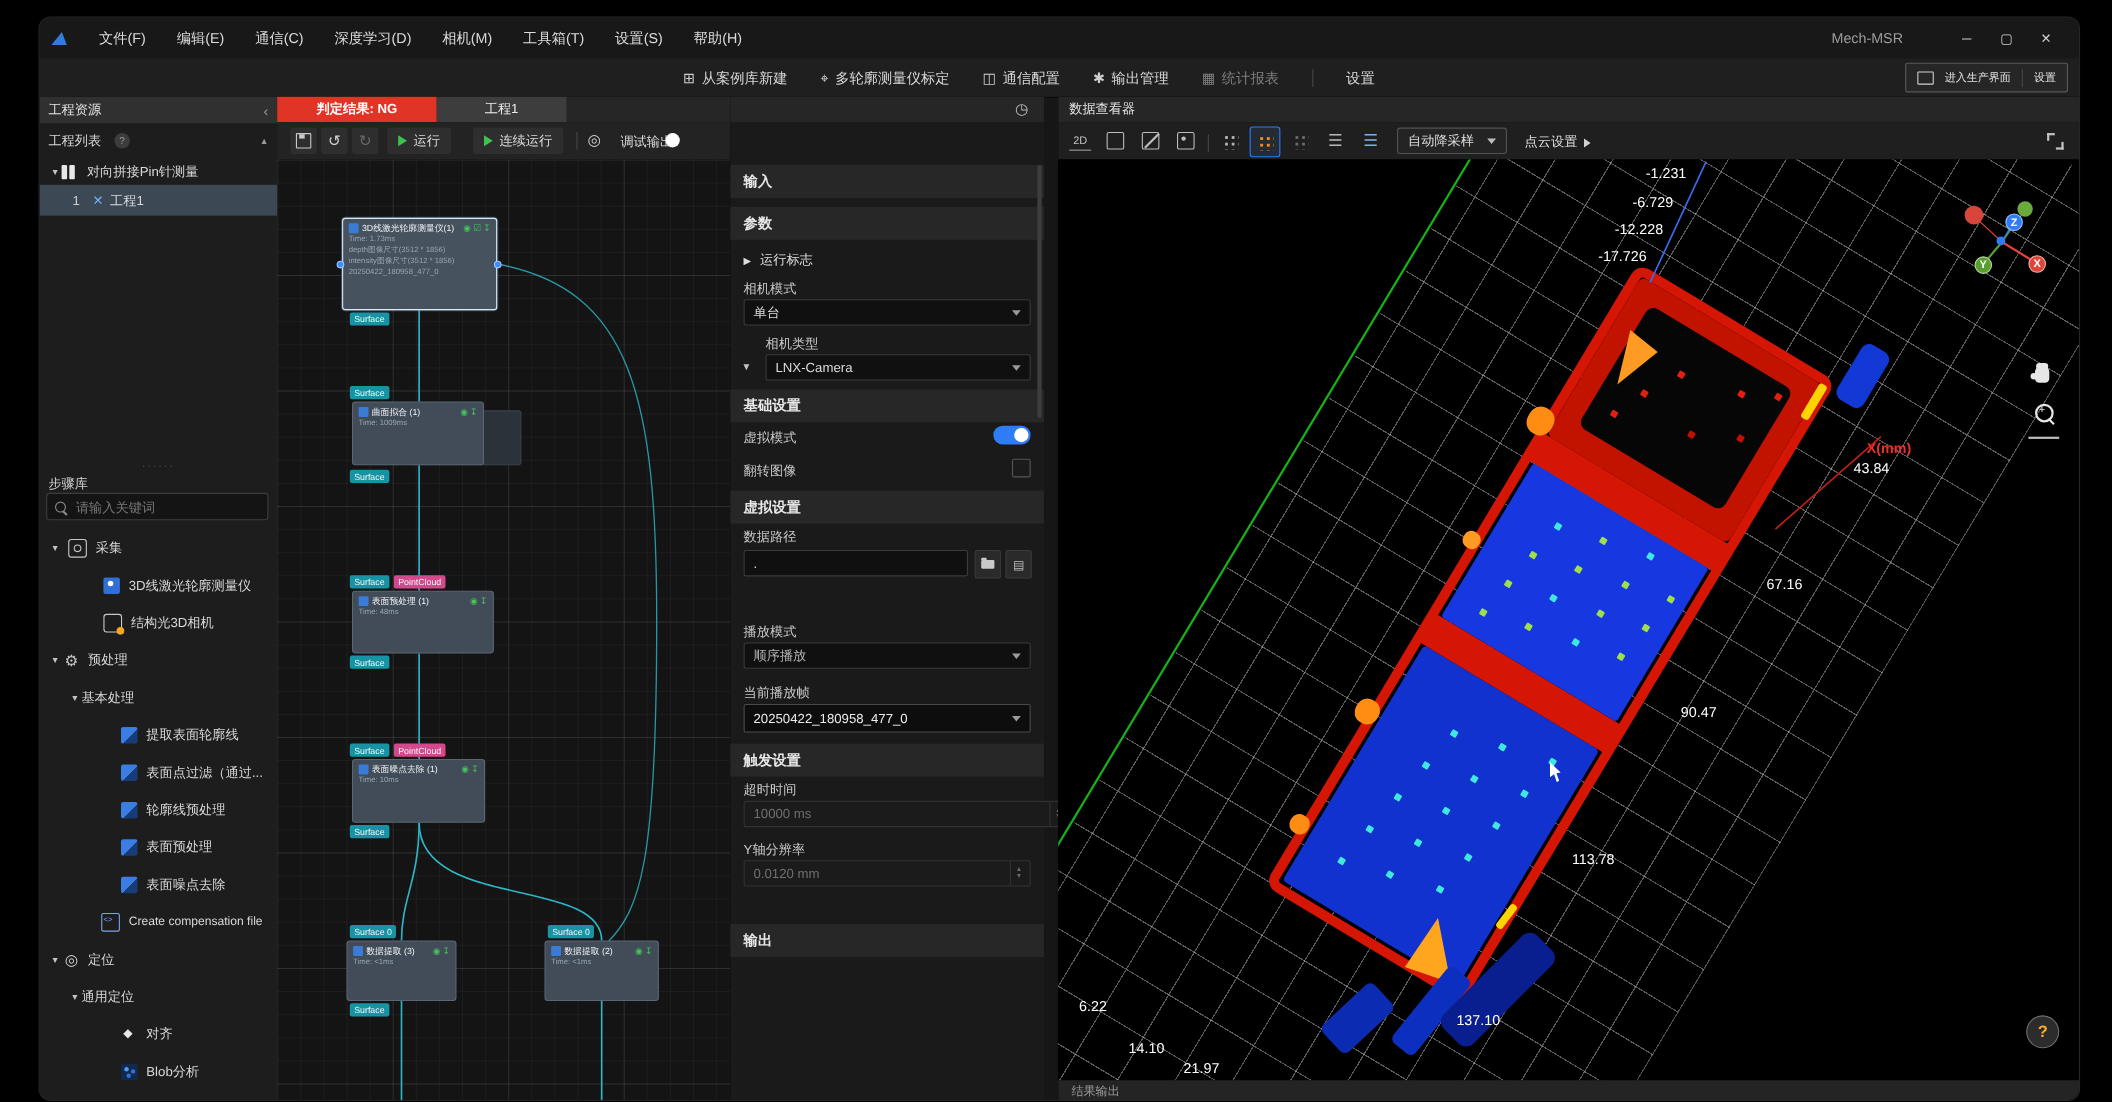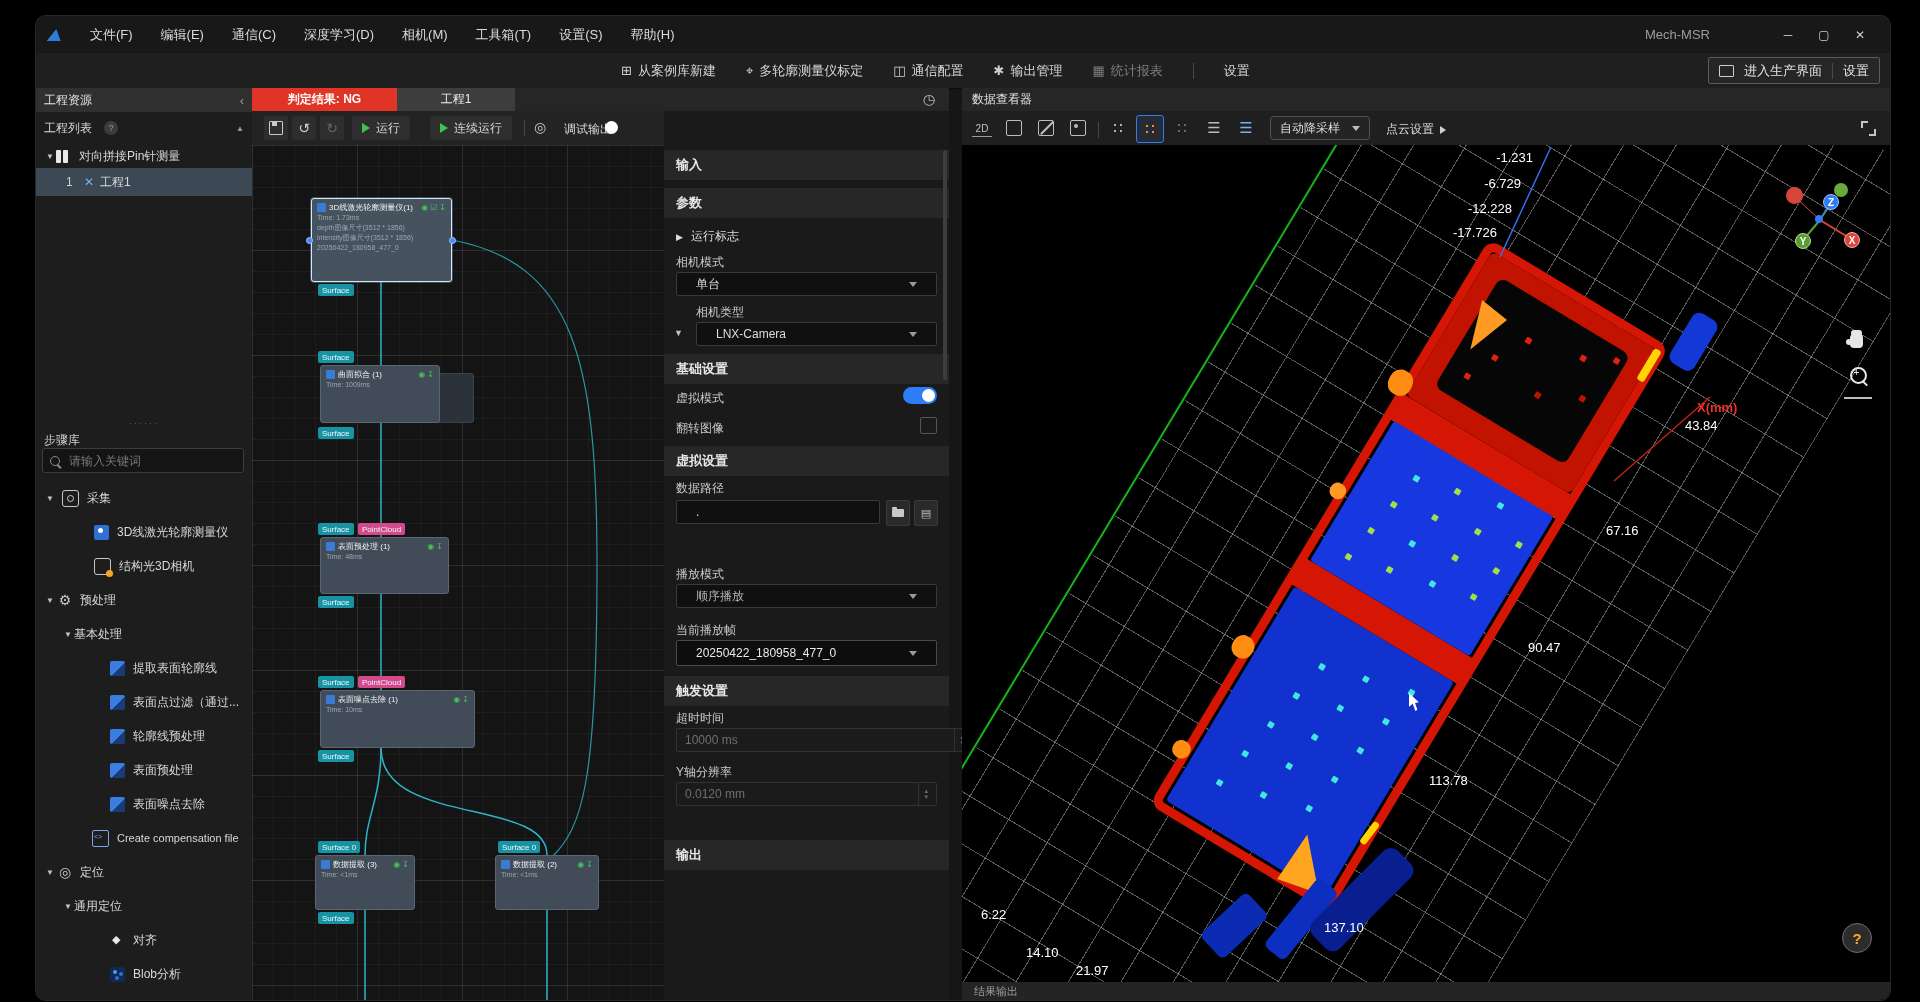--- a/index.html
+++ b/index.html
@@ -4,30 +4,30 @@
 <style>
   html,body{margin:0;padding:0;background:#000;width:1920px;height:1002px;overflow:hidden;
     font-family:"Liberation Sans","DejaVu Sans",sans-serif;color:#d6d6d6;-webkit-font-smoothing:antialiased;}
   .abs{position:absolute;}
   .app{position:absolute;left:36px;top:16px;width:1854px;height:984px;background:#161616;border-radius:10px;overflow:hidden;box-shadow:0 0 0 1px #262626;}
   
   .menubar{position:absolute;left:0;top:0;width:100%;height:37px;background:#181818;display:flex;align-items:center;padding:0 12px;box-sizing:border-box;}
   .logo{width:0;height:0;border-left:7px solid transparent;border-right:7px solid transparent;border-bottom:12px solid #2f7dd8;margin-right:14px;transform:skewX(-12deg);}
   .menu-item{padding:0 14px;font-size:13px;color:#dcdcdc;height:37px;display:flex;align-items:center;}
   .spacer{flex:1;}
-  .win-title{color:#9d9d9d;font-size:13px;margin-right:60px;}
+  .win-title{color:#9d9d9d;font-size:13px;margin-right:40px;}
   .win-btn{width:36px;height:26px;display:flex;align-items:center;justify-content:center;color:#cfcfcf;font-size:12px;}
   
   .toolbar{position:absolute;left:0;top:37px;right:0;height:35px;background:#1f1f1f;border-bottom:1px solid #0a0a0a;}
   .tb-group{position:absolute;left:585px;top:0;height:35px;display:flex;gap:30px;align-items:center;}
   .tb-btn{display:flex;gap:6px;align-items:center;font-size:13px;color:#d8d8d8;white-space:nowrap;}
   .tb-ic{font-size:13px;color:#cfcfcf;}
   .tb-dim,.tb-dim .tb-ic{color:#7e7e7e;}
   .vdiv{width:1px;height:16px;background:#484848;}
-  .tb-right{position:absolute;right:10px;top:4px;height:25px;display:flex;align-items:center;gap:10px;border:1px solid #5a5a5a;border-radius:2px;padding:0 10px;font-size:13px;color:#e2e2e2;background:#262626;}
+  .tb-right{position:absolute;right:10px;top:4px;height:25px;display:flex;align-items:center;gap:10px;border:1px solid #5a5a5a;border-radius:2px;padding:0 10px;font-size:10px;color:#e2e2e2;background:#262626;}
   .mon-ic{width:13px;height:10px;border:1.5px solid #cfcfcf;border-radius:1px;}
   
   .main{position:absolute;left:0;top:72px;right:0;bottom:0;}
   
   .sidebar{position:absolute;left:0;top:0;width:216px;height:100%;background:#1d1d1d;border-right:1px solid #000;}
   .sb-hdr{position:absolute;left:0;top:0;right:0;height:24px;background:#303030;display:flex;align-items:center;padding:0 8px;font-size:12px;color:#e3e3e3;box-sizing:border-box;}
   .chev{margin-left:auto;color:#9a9a9a;font-size:13px;}
   .sb-row{position:absolute;left:0;right:0;height:28px;display:flex;align-items:center;font-size:12px;color:#d8d8d8;}
   .qm{width:14px;height:14px;border-radius:50%;background:#3c3c3c;color:#9b9b9b;font-size:9px;display:flex;align-items:center;justify-content:center;}
   .arr{font-size:8px;color:#c3c3c3;width:12px;text-align:center;flex:none;}
@@ -85,21 +85,21 @@
   .port{position:absolute;width:5px;height:5px;border-radius:50%;background:#3f8cff;border:1px solid #9cc5ff;}
   .ghost{position:absolute;background:#2b323a;border:1px solid #3a424c;border-radius:3px;}
   
   .params{position:absolute;left:628px;top:0;width:285px;height:100%;background:#1a1a1a;}
   .pstrip{position:absolute;left:0;top:0;right:0;height:23px;background:#262626;}
   .phist{position:absolute;right:14px;top:3px;font-size:14px;color:#b5b5b5;}
   .phdr{position:absolute;left:0;top:23px;right:0;height:34px;background:#1e1e1e;border-bottom:1px solid #000;display:flex;align-items:center;padding:0 12px;gap:10px;box-sizing:border-box;}
   .phdr .ttl{font-size:13px;color:#ededed;}
   .pbar{position:absolute;left:0;right:0;height:30px;background:#272727;display:flex;align-items:center;padding:0 12px;font-size:13px;font-weight:bold;color:#e8e8e8;box-sizing:border-box;}
   .plbl{position:absolute;font-size:12px;color:#c9c9c9;}
-  .psel{position:absolute;height:24px;background:#101010;border:1px solid #3a3a3a;border-radius:2px;display:flex;align-items:center;padding:0 19px;font-size:12px;color:#dcdcdc;box-sizing:border-box;}
+  .psel{position:absolute;height:24px;background:#101010;border:1px solid #3a3a3a;border-radius:2px;display:flex;align-items:center;padding:0 8px;font-size:12px;color:#dcdcdc;box-sizing:border-box;}
   .psel .tri{margin-left:auto;width:0;height:0;border-left:4px solid transparent;border-right:4px solid transparent;border-top:5px solid #9a9a9a;}
   .pspin{position:absolute;height:24px;background:#1b1b1b;border:1px solid #323232;border-radius:2px;display:flex;align-items:center;padding:0 8px;font-size:12px;color:#6f6f6f;box-sizing:border-box;}
   .spinners{margin-left:auto;display:flex;flex-direction:column;line-height:6px;font-size:7px;color:#6a6a6a;border-left:1px solid #323232;padding-left:5px;height:100%;justify-content:center;}
   .pchk{position:absolute;width:15px;height:15px;background:#1b1b1b;border:1px solid #565656;border-radius:2px;}
   .pbtn{position:absolute;width:22px;height:24px;background:#2a2a2a;border:1px solid #3a3a3a;border-radius:2px;display:flex;align-items:center;justify-content:center;}
   .folder{width:12px;height:8px;background:#c9c9c9;border-radius:1px;position:relative;}
   .folder:before{content:"";position:absolute;left:0;top:-2px;width:5px;height:2px;background:#c9c9c9;border-radius:1px 1px 0 0;}
   .scroll{position:absolute;right:2px;width:4px;border-radius:2px;background:#3d3d3d;}
   
   .viewer{position:absolute;left:926px;top:0;right:0;height:100%;background:#000;}
@@ -376,21 +376,21 @@
                 <span>◉</span>
                 <span>↧</span>
               </span>
             </div>
           <div class="nln">Time: 48ms</div>
         </div>
         <span class="tag" style="left:66px;top:451px;">Surface</span>
 
         <span class="tag" style="left:66px;top:531px;">Surface</span>
         <span class="tag pink" style="left:106px;top:531px;">PointCloud</span>
-        <div class="node" style="left:68px;top:545px;width:155px;height:58px;">
+        <div class="node" style="left:68px;top:545px;width:121px;height:58px;">
           <div class="nhd">
               <span class="nic"></span>
             <span class="nttl">表面噪点去除 (1)</span>
             <span class="nics">
                 <span>◉</span>
                 <span>↧</span>
               </span>
             </div>
           <div class="nln">Time: 10ms</div>
         </div>

